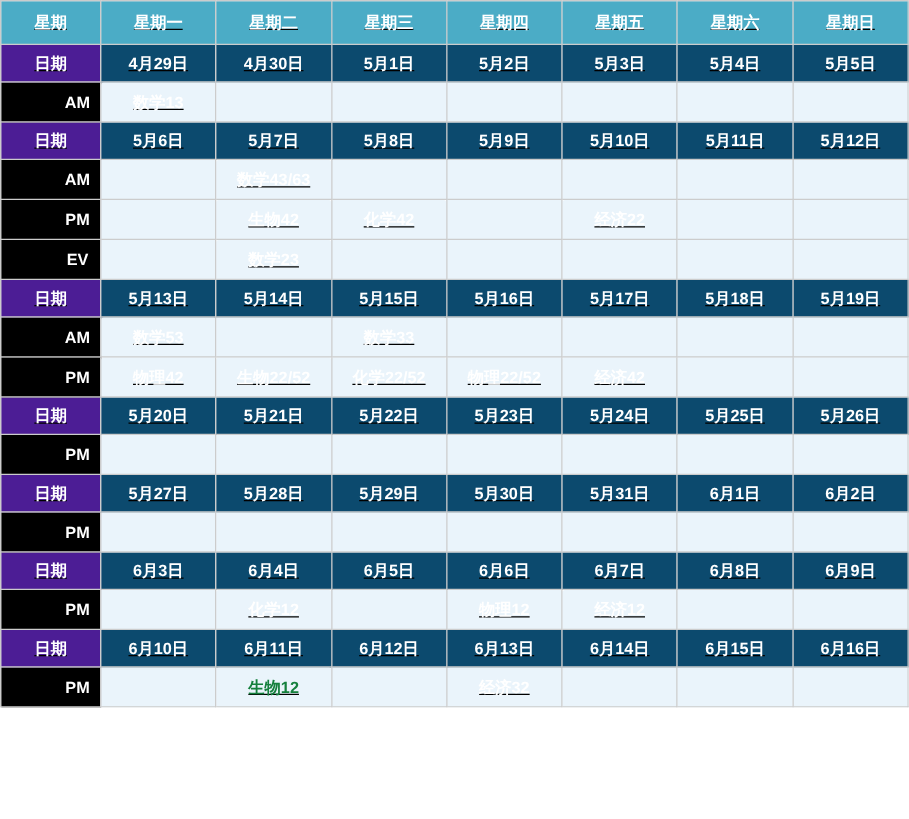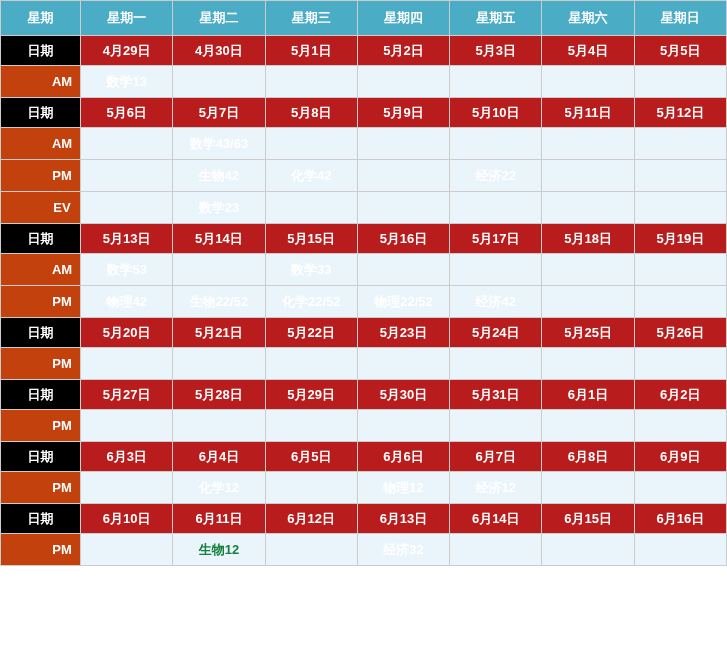--- a/index.html
+++ b/index.html
@@ -1,50 +1,51 @@
 <!DOCTYPE html>
 <html><head>
   <meta charset="utf-8">
   <style>
     * { box-sizing: border-box; margin: 0; padding: 0; }
     body { font-family: Arial, sans-serif; font-size: 13px; background: #fff; }
     
     .calendar-table {
       width: 727px;
       border-collapse: collapse;
+      text-decoration: underline;
     }
     
     .calendar-table td, .calendar-table th {
       border: 1px solid #ccc;
       text-align: center;
       vertical-align: middle;
       height: 30px;
       min-width: 80px;
       padding: 2px 4px;
     }
     
     .header-row th {
       background-color: #4BACC6;
       color: white;
       font-weight: bold;
       height: 35px;
     }
     
     .date-row td {
-      background-color: #b91c1c;
+      background-color: #0c4a6e;
       color: white;
       font-weight: bold;
     }
     
     .date-row td:first-child {
+      background-color: #4c1d95;
+    }
+    
+    .period-row td:first-child {
       background-color: #000000;
-    }
-    
-    .period-row td:first-child {
-      background-color: #c2410c;
       color: white;
       font-weight: bold;
       padding-left: 47px;
     }
     
     .period-row td {
       background-color: #EAF4FB;
       height: 32px;
     }
     

